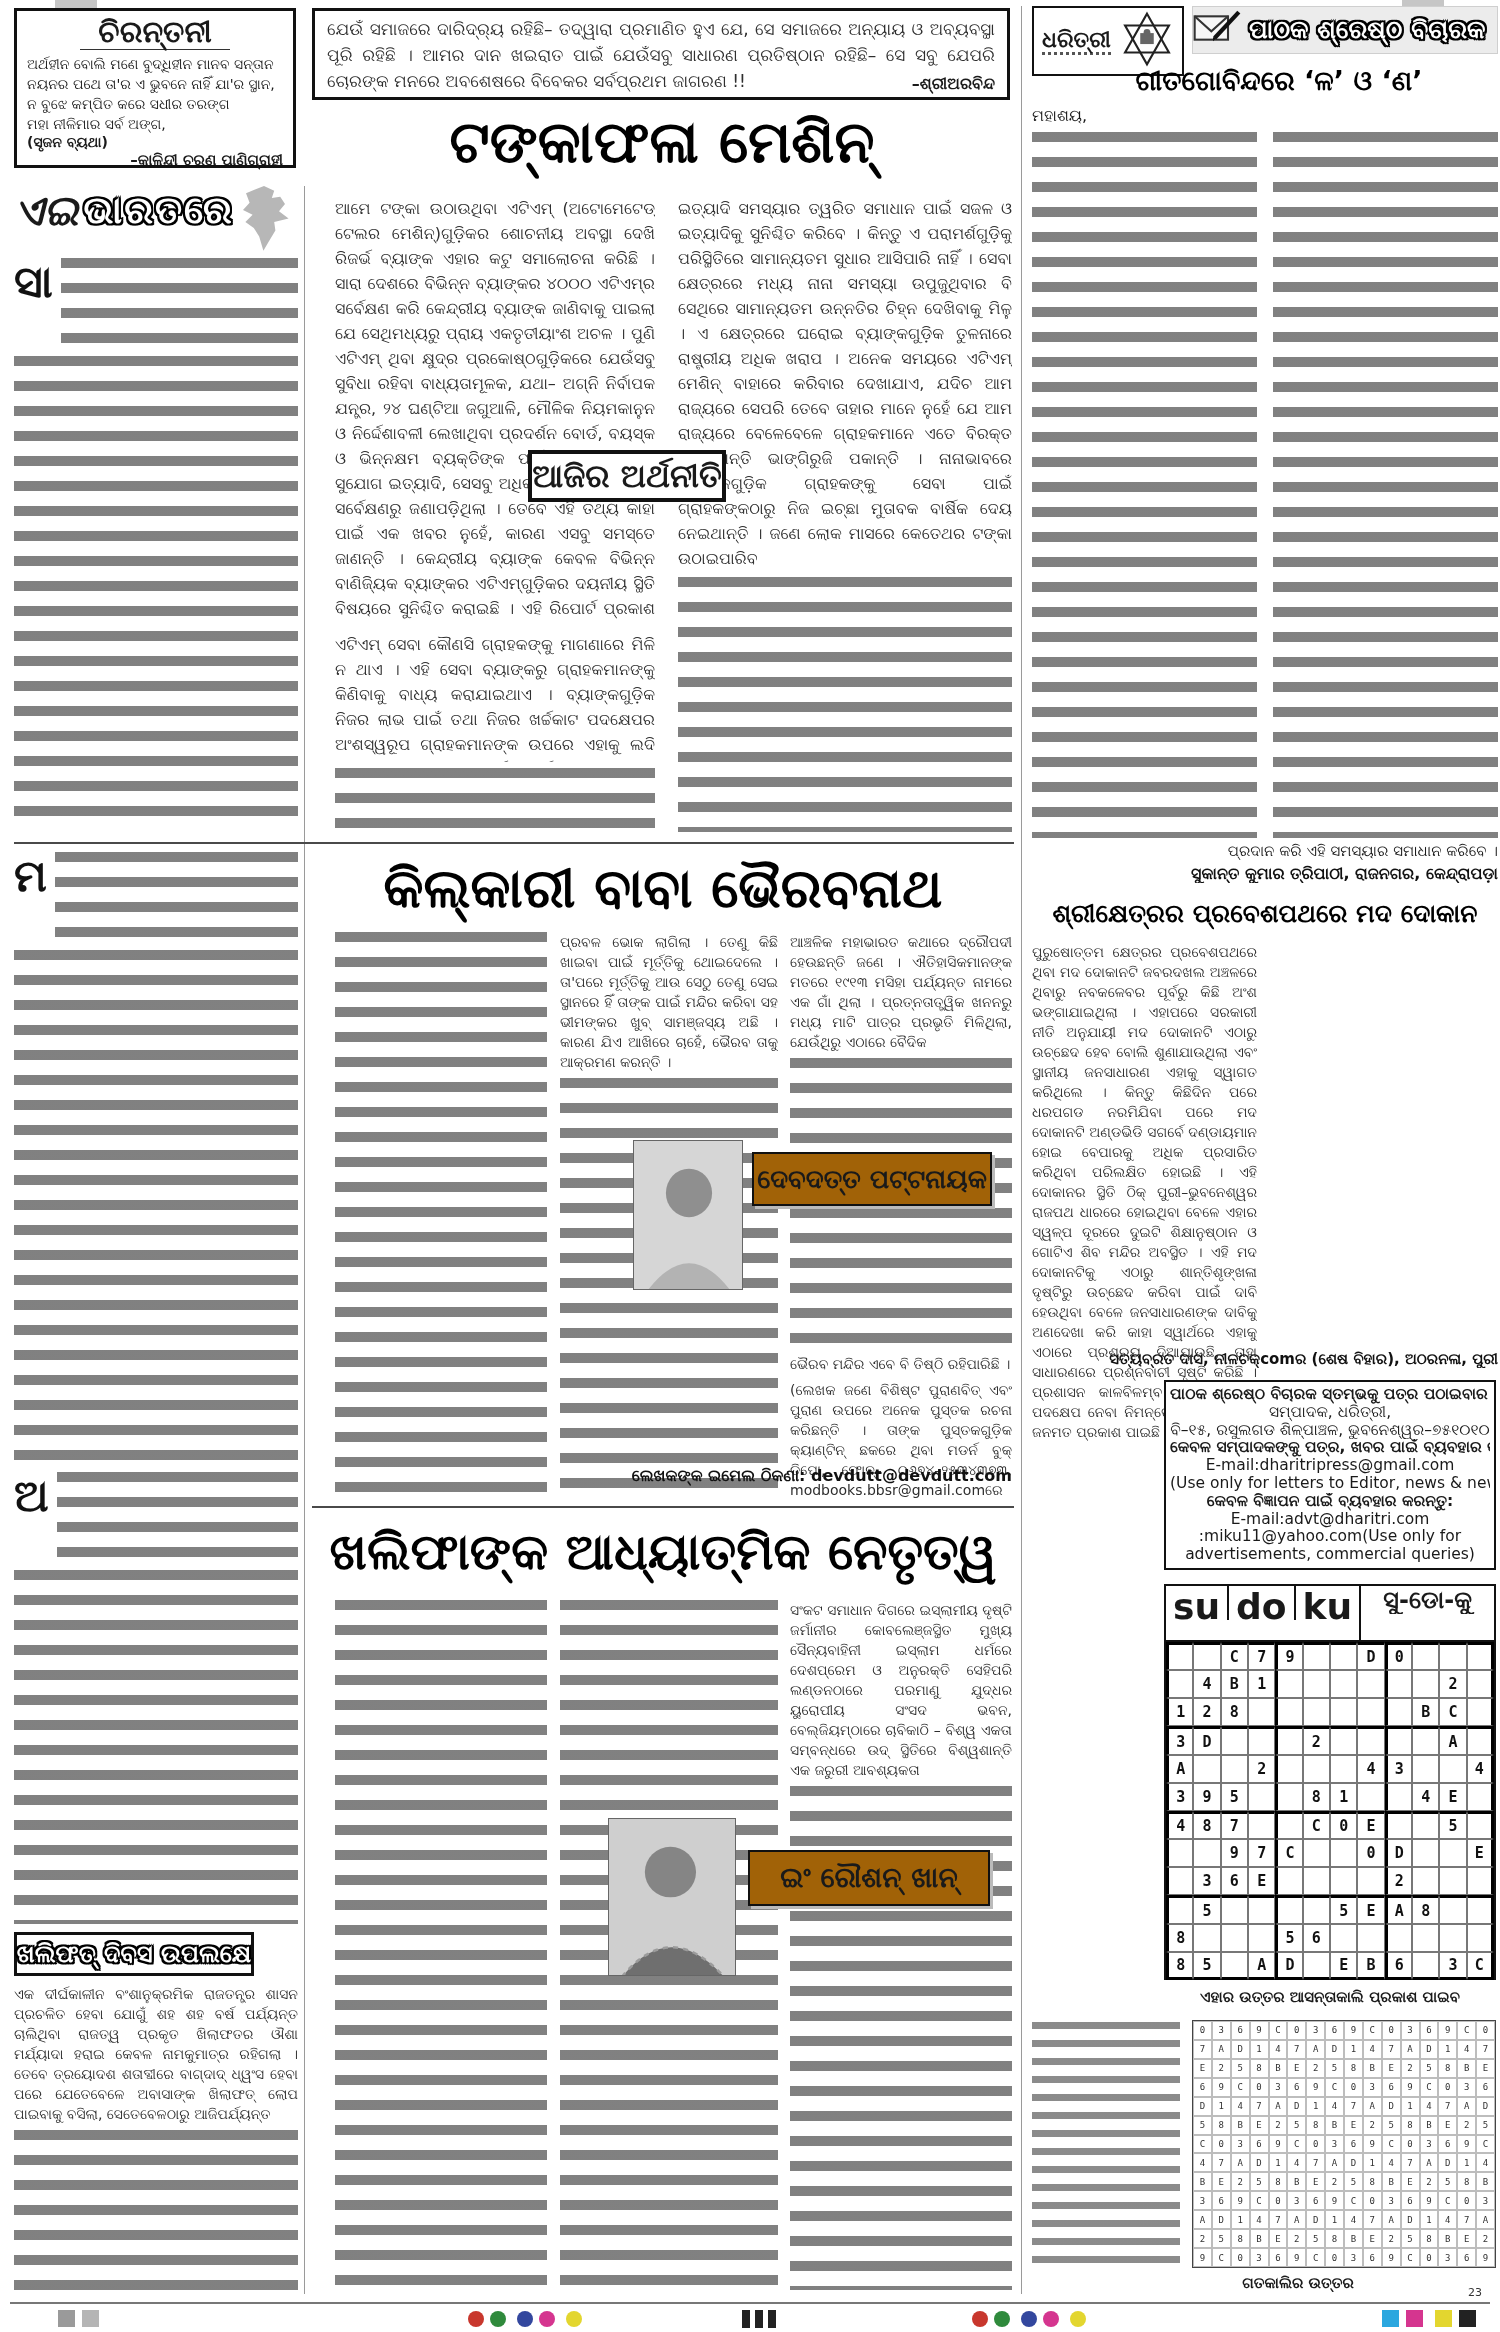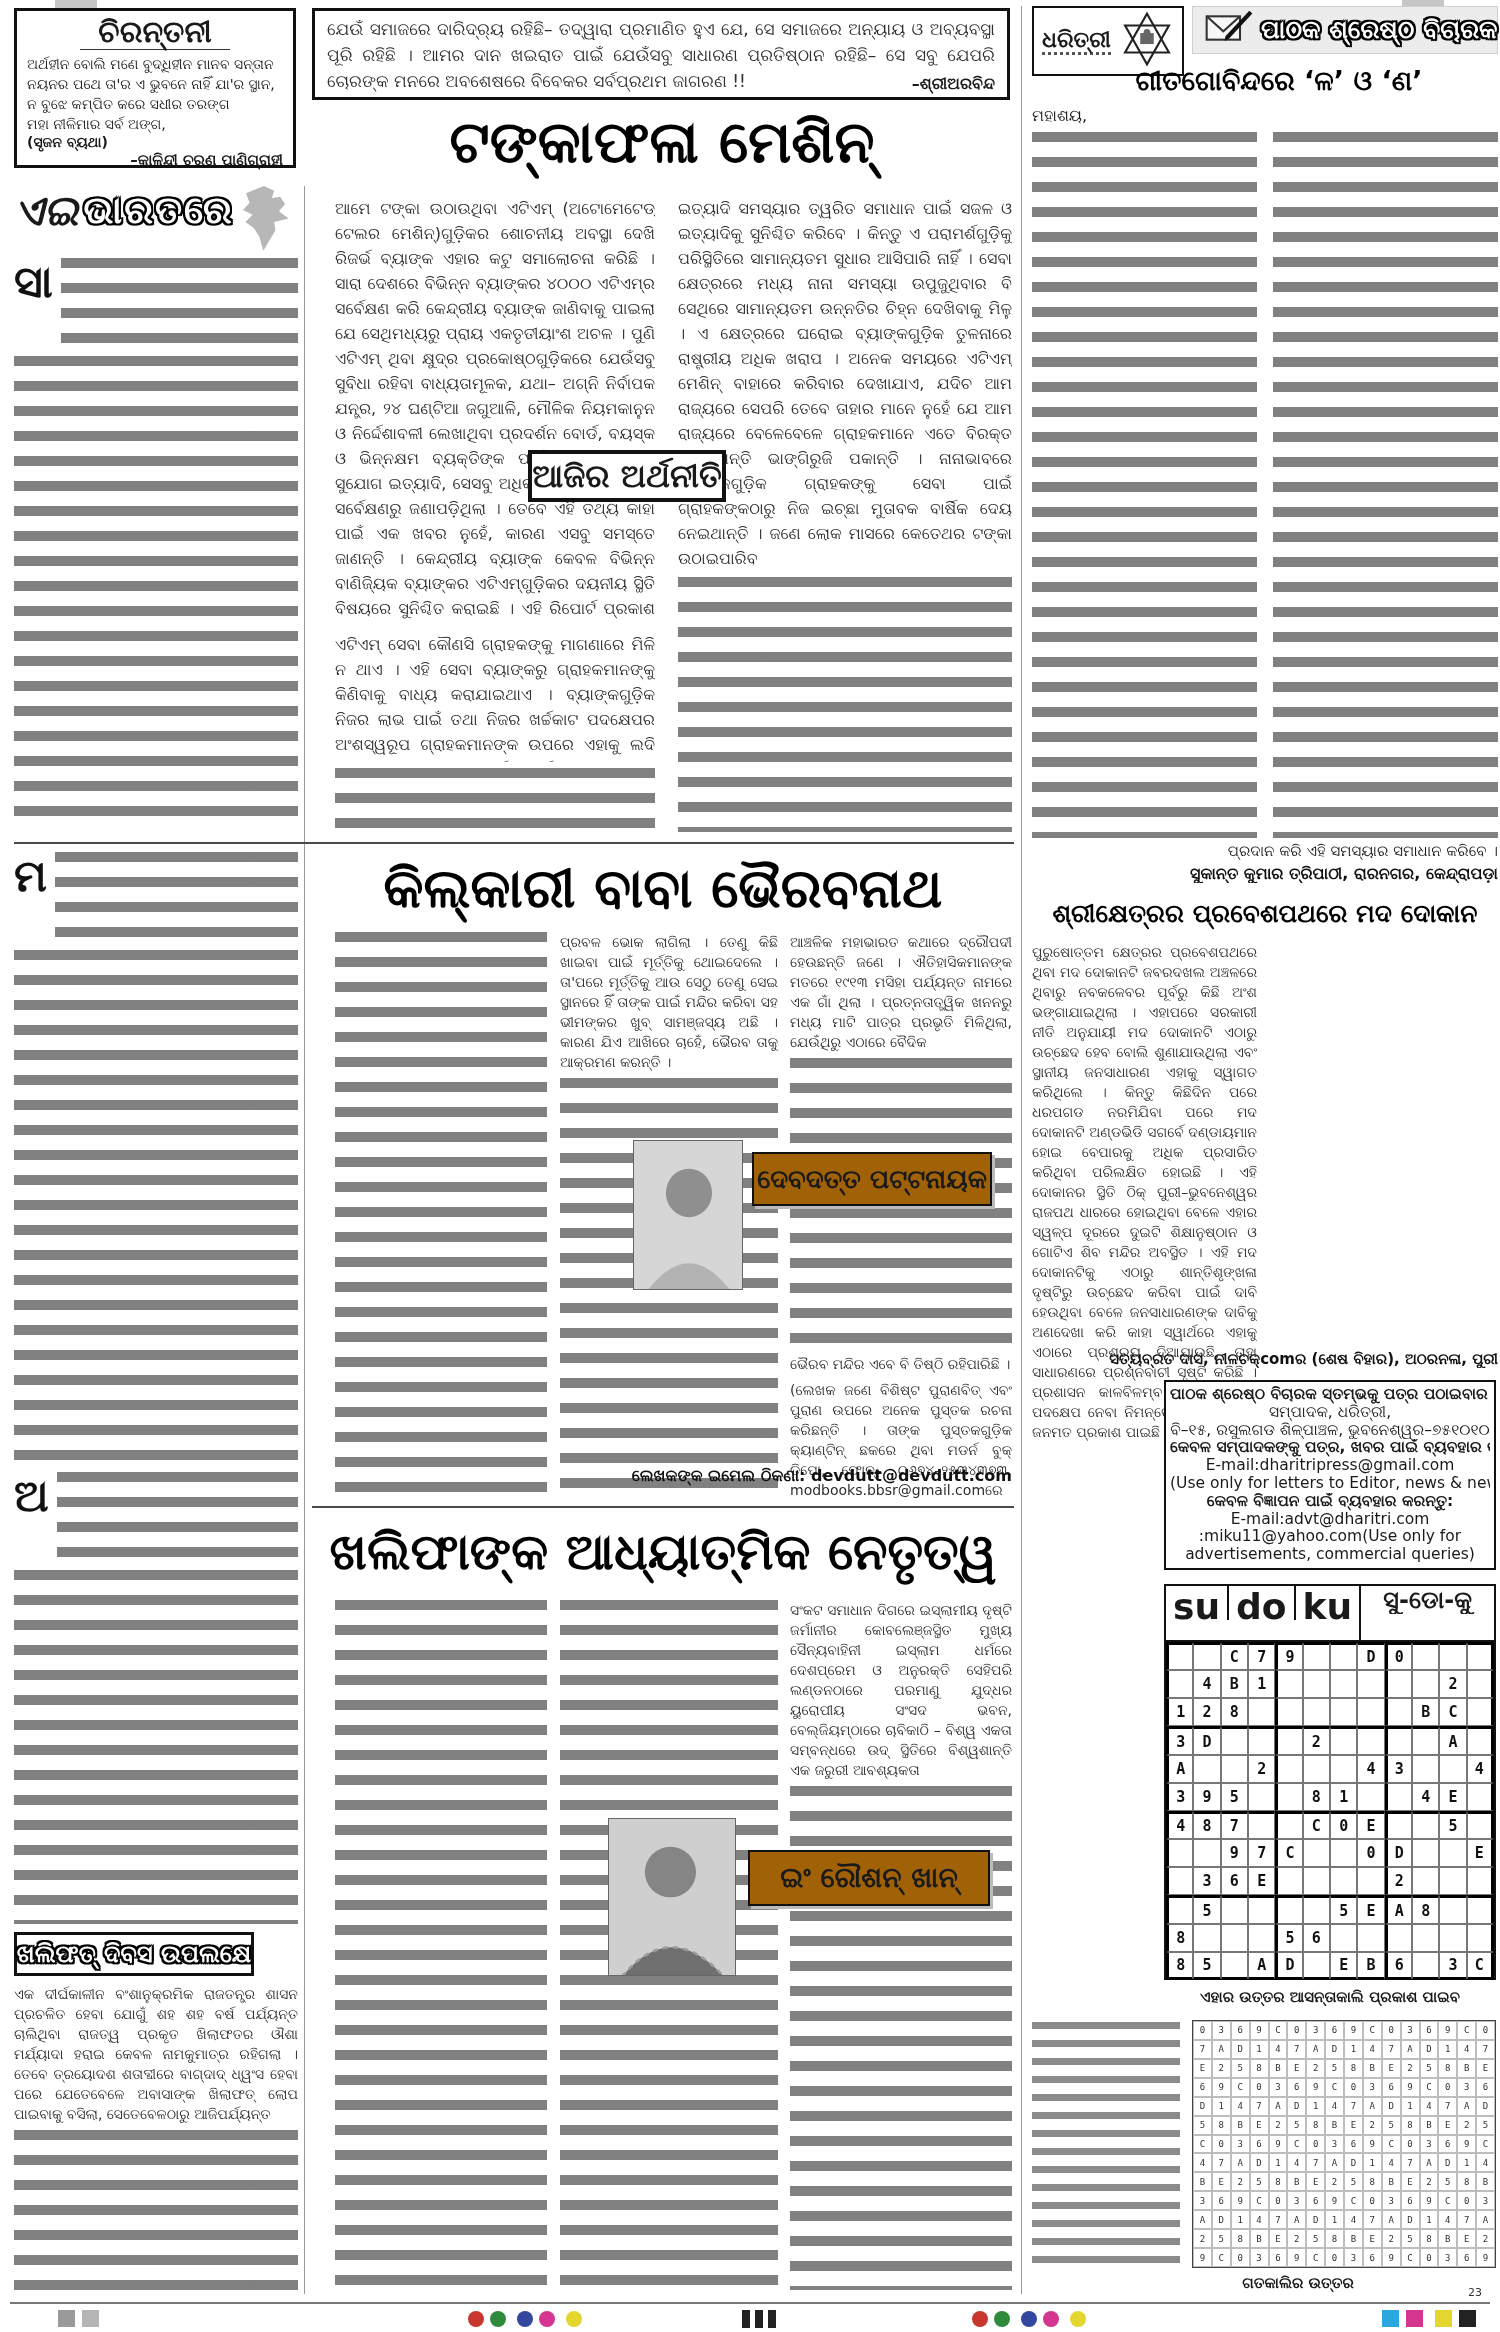--- a/index.html
+++ b/index.html
@@ -181,41 +181,41 @@
     <span style="font-weight:bold;font-size:22px;border-bottom:3px dotted #555;">ଧରିତ୍ରୀ</span>
     <span>
       <svg viewBox="0 0 64 68" width="54" height="58">
         <polygon points="32,4 58,50 6,50" fill="none" stroke="#222" stroke-width="2.5"></polygon>
         <polygon points="6,18 58,18 32,64" fill="none" stroke="#222" stroke-width="2.5"></polygon>
         <rect x="24" y="27" width="16" height="13" fill="#666"></rect>
         <circle cx="32" cy="26" r="4" fill="#666"></circle>
       </svg>
     </span>
   </div>
-  <div class="abs" style="left:1192px;top:6px;width:306px;height:48px;background:#ececec;border:1px solid #cfcfcf;display:flex;align-items:center;gap:6px;padding:0 12px;">
+  <div class="abs" style="left:1192px;top:6px;width:306px;height:48px;background:#ececec;border:1px solid #cfcfcf;display:flex;align-items:center;gap:6px;padding:0 0;">
     <span>
       <svg viewBox="0 0 60 44" width="50" height="38">
         <rect x="2" y="8" width="40" height="28" fill="#f7f7f7" stroke="#333" stroke-width="2.5"></rect>
         <path d="M2,8 22,26 42,8" fill="none" stroke="#333" stroke-width="2.5"></path>
         <line x1="26" y1="34" x2="55" y2="3" stroke="#111" stroke-width="5"></line>
         <polygon points="24,38 29,33 24,33" fill="#111"></polygon>
       </svg>
     </span>
     <span class="outline-txt" style="font-weight:bold;font-size:25px;white-space:nowrap;">ପାଠକ ଶ୍ରେଷ୍ଠ ବିଚାରକ</span>
   </div>
 
   <div class="abs hl" style="left:1060px;top:60px;width:438px;height:42px;font-size:27px;line-height:42px;">ଗୀତଗୋବିନ୍ଦରେ ‘ଳ’ ଓ ‘ଣ’</div>
   <div class="abs" style="left:1032px;top:106px;width:120px;font-size:16px;">ମହାଶୟ,</div>
 
   <div class="abs" style="left:1032px;top:132px;width:466px;height:706px;display:flex;gap:16px;">
     <div class="tfill grow"></div>
     <div class="tfill grow"></div>
   </div>
   <div class="abs" style="left:1160px;top:842px;width:338px;font-size:15px;text-align:right;white-space:nowrap;overflow:hidden;">ପ୍ରଦାନ କରି ଏହି ସମସ୍ୟାର ସମାଧାନ କରିବେ ।</div>
-  <div class="abs sig" style="left:1080px;top:864px;width:418px;">ସୁକାନ୍ତ କୁମାର ତ୍ରିପାଠୀ, ରାରନଗର, କେନ୍ଦ୍ରାପଡ଼ା</div>
+  <div class="abs sig" style="left:1080px;top:864px;width:418px;">ସୁକାନ୍ତ କୁମାର ତ୍ରିପାଠୀ, ରାଜନଗର, କେନ୍ଦ୍ରାପଡ଼ା</div>
 
   <div class="abs hl" style="left:1030px;top:892px;width:470px;height:44px;font-size:25px;line-height:44px;">ଶ୍ରୀକ୍ଷେତ୍ରର ପ୍ରବେଶପଥରେ ମଦ ଦୋକାନ</div>
   <div class="abs" style="left:1032px;top:942px;width:466px;height:404px;column-count:2;column-gap:16px;">
     <div class="body-txt small-txt">ପୁରୁଷୋତ୍ତମ କ୍ଷେତ୍ରର ପ୍ରବେଶପଥରେ ଥିବା ମଦ ଦୋକାନଟି ଜବରଦଖଲ ଅଞ୍ଚଳରେ ଥିବାରୁ ନବକଳେବର ପୂର୍ବରୁ କିଛି ଅଂଶ ଭଙ୍ଗାଯାଇଥିଲା । ଏହାପରେ ସରକାରୀ ନୀତି ଅନୁଯାୟୀ ମଦ ଦୋକାନଟି ଏଠାରୁ ଉଚ୍ଛେଦ ହେବ ବୋଲି ଶୁଣାଯାଉଥିଲା ଏବଂ ସ୍ଥାନୀୟ ଜନସାଧାରଣ ଏହାକୁ ସ୍ୱାଗତ କରିଥିଲେ । କିନ୍ତୁ କିଛିଦିନ ପରେ ଧରପଗଡ ନରମିଯିବା ପରେ ମଦ ଦୋକାନଟି ଅଣ୍ଡଭିଡି ସଗର୍ବେ ଦଣ୍ଡାୟମାନ ହୋଇ ବେପାରକୁ ଅଧିକ ପ୍ରସାରିତ କରିଥିବା ପରିଲକ୍ଷିତ ହୋଇଛି । ଏହି ଦୋକାନର ସ୍ଥିତି ଠିକ୍ ପୁରୀ–ଭୁବନେଶ୍ୱର ରାଜପଥ ଧାରରେ ହୋଇଥିବା ବେଳେ ଏହାର ସ୍ୱଳ୍ପ ଦୂରରେ ଦୁଇଟି ଶିକ୍ଷାନୁଷ୍ଠାନ ଓ ଗୋଟିଏ ଶିବ ମନ୍ଦିର ଅବସ୍ଥିତ । ଏହି ମଦ ଦୋକାନଟିକୁ ଏଠାରୁ ଶାନ୍ତିଶୃଙ୍ଖଳା ଦୃଷ୍ଟିରୁ ଉଚ୍ଛେଦ କରିବା ପାଇଁ ଦାବି ହେଉଥିବା ବେଳେ ଜନସାଧାରଣଙ୍କ ଦାବିକୁ ଅଣଦେଖା କରି କାହା ସ୍ୱାର୍ଥରେ ଏହାକୁ ଏଠାରେ ପ୍ରଶ୍ରୟ ଦିଆଯାଉଛି, ତାହା ସାଧାରଣରେ ପ୍ରଶ୍ନବାଚୀ ସୃଷ୍ଟି କରିଛି । ପ୍ରଶାସନ କାଳବିଳମ୍ବ ନ କରି ଆଶୁ ପଦକ୍ଷେପ ନେବା ନିମନ୍ତେ ମଧ୍ୟ ପ୍ରବଳ ଜନମତ ପ୍ରକାଶ ପାଇଛି ।</div>
   </div>
   <div class="abs sig" style="left:1032px;top:1350px;width:466px;font-size:15px;">ସତ୍ୟବ୍ରତ ଦାସ, ନୀଳଚକ୍comର (ଶେଷ ବିହାର), ଅଠରନଳା, ପୁରୀ</div>
 
   <div class="abs box2" style="left:1164px;top:1380px;width:332px;height:190px;padding:4px 4px;">
     <div>
         <div class="cb-line b">ପାଠକ ଶ୍ରେଷ୍ଠ ବିଚାରକ ସ୍ତମ୍ଭକୁ ପତ୍ର ପଠାଇବାର ଠିକଣା:</div>

